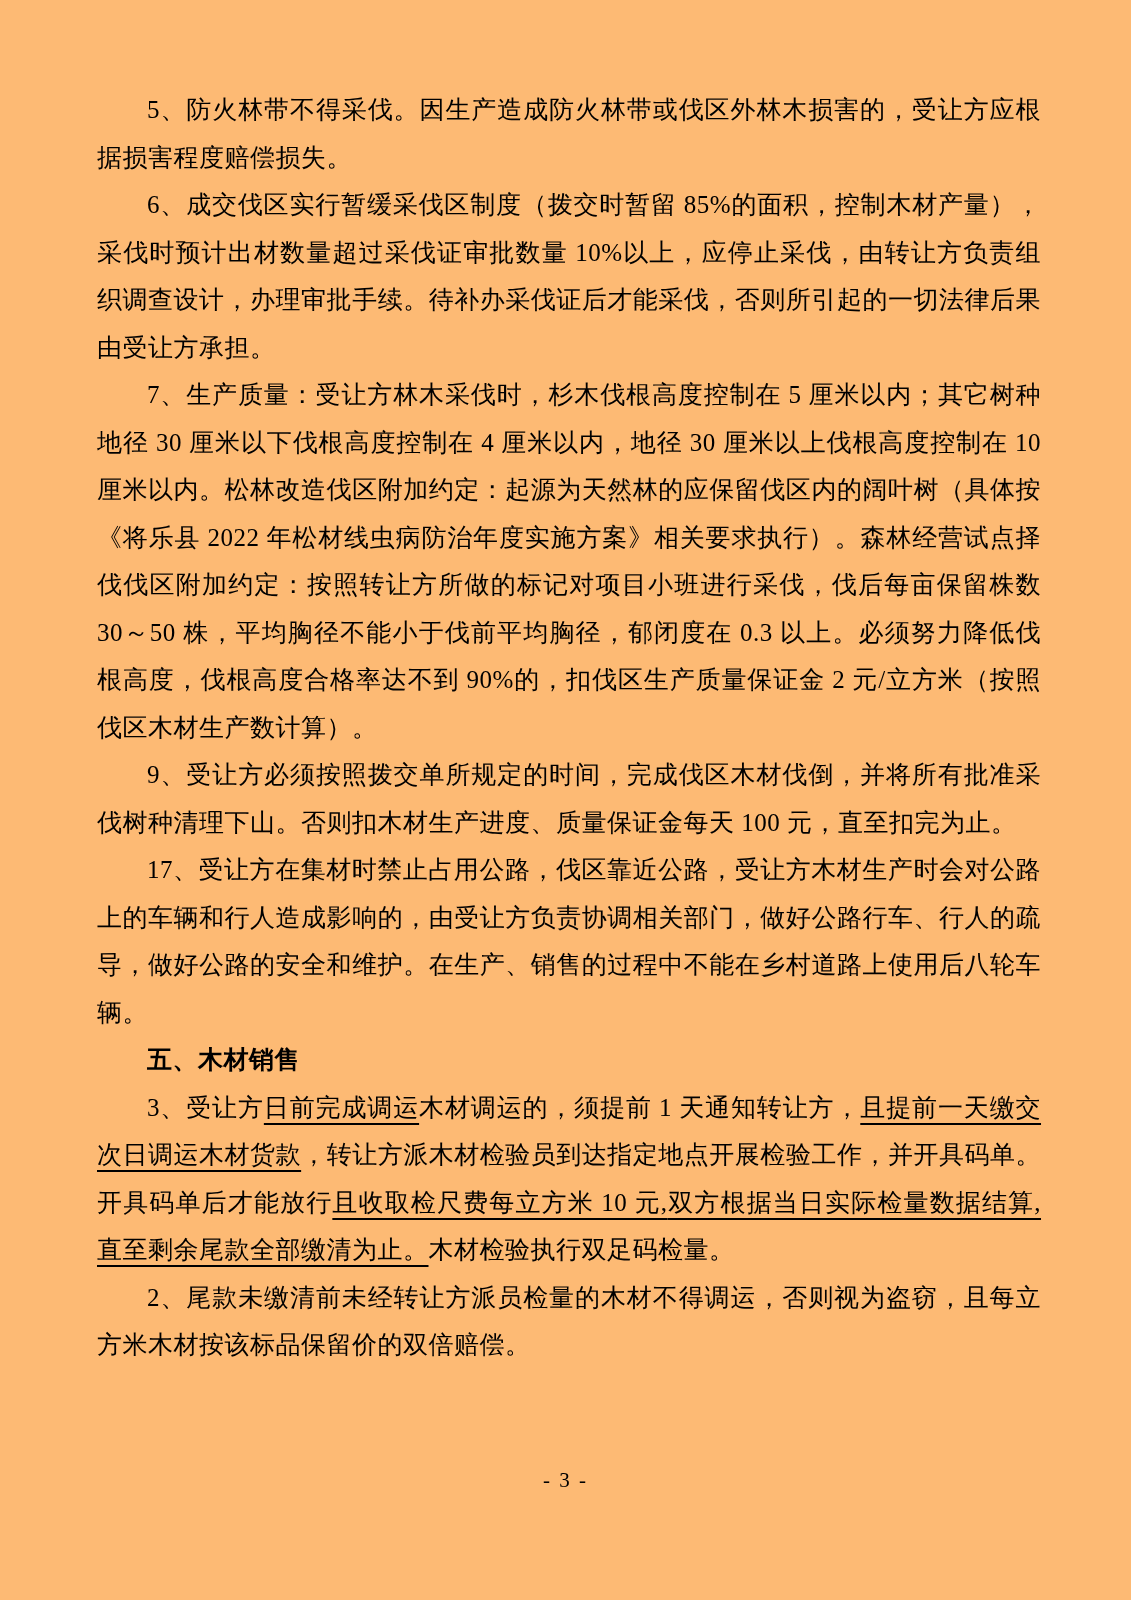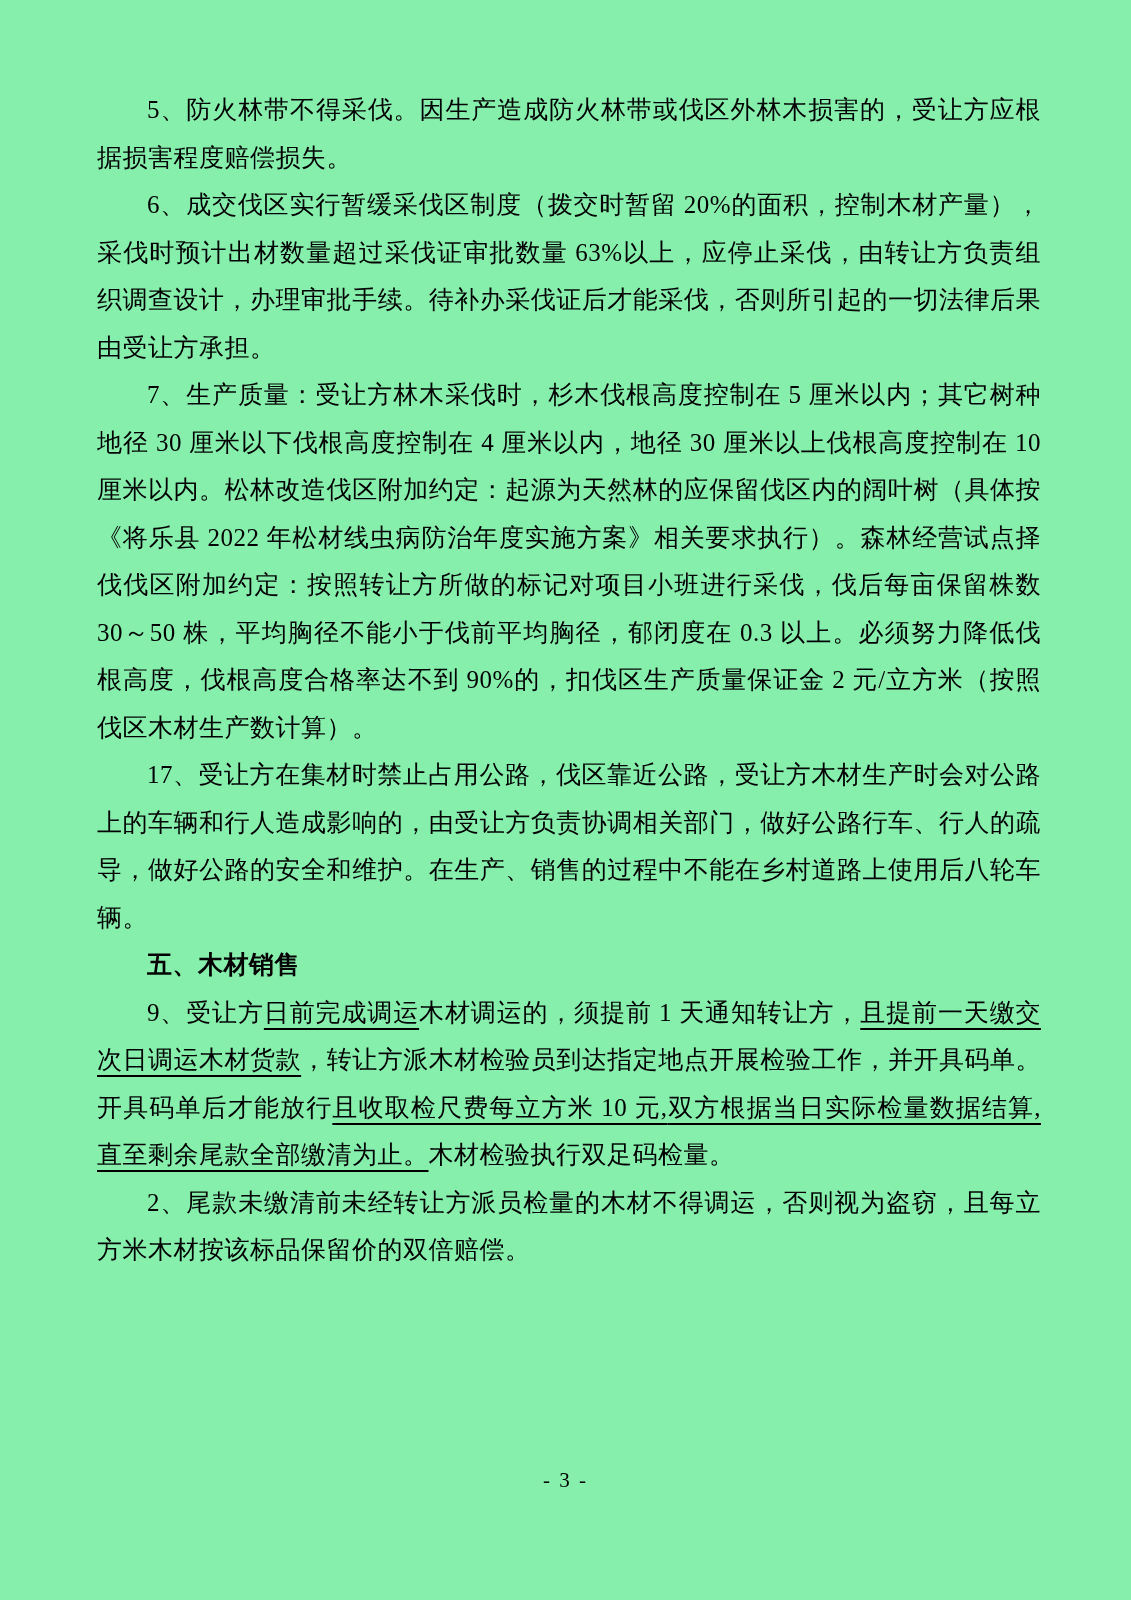--- a/index.html
+++ b/index.html
@@ -11,21 +11,21 @@
     width: 1131px;
     height: 1600px;
     position: relative;
     font-family: "Liberation Serif", "DejaVu Serif", serif;
     color: #000000;
     overflow: hidden;
   }
   .page {
     position: absolute;
     inset: 0;
-    background: #86efac;
+    background: #fdba74;
   }
   .content {
     position: absolute;
     left: 97px;
     top: 86px;
     width: 944px;
     text-align: justify;
   }
   .para {
     margin: 0;
@@ -51,21 +51,22 @@
     font-size: 21px;
     letter-spacing: 2px;
   }
 </style>
 </head>
 <body>
 
 <div class="page">
   <div class="content">
       <p class="para"><span>5、防火林带不得采伐。因生产造成防火林带或伐区外林木损害的，受让方应根据损害程度赔偿损失。</span></p>
-      <p class="para"><span>6、成交伐区实行暂缓采伐区制度（拨交时暂留 20%的面积，控制木材产量），采伐时预计出材数量超过采伐证审批数量 63%以上，应停止采伐，由转让方负责组织调查设计，办理审批手续。待补办采伐证后才能采伐，否则所引起的一切法律后果由受让方承担。</span></p>
+      <p class="para"><span>6、成交伐区实行暂缓采伐区制度（拨交时暂留 85%的面积，控制木材产量），采伐时预计出材数量超过采伐证审批数量 10%以上，应停止采伐，由转让方负责组织调查设计，办理审批手续。待补办采伐证后才能采伐，否则所引起的一切法律后果由受让方承担。</span></p>
       <p class="para"><span>7、生产质量：受让方林木采伐时，杉木伐根高度控制在 5 厘米以内；其它树种地径 30 厘米以下伐根高度控制在 4 厘米以内，地径 30 厘米以上伐根高度控制在 10 厘米以内。松林改造伐区附加约定：起源为天然林的应保留伐区内的阔叶树（具体按《将乐县 2022 年松材线虫病防治年度实施方案》相关要求执行）。森林经营试点择伐伐区附加约定：按照转让方所做的标记对项目小班进行采伐，伐后每亩保留株数 30～50 株，平均胸径不能小于伐前平均胸径，郁闭度在 0.3 以上。必须努力降低伐根高度，伐根高度合格率达不到 90%的，扣伐区生产质量保证金 2 元/立方米（按照伐区木材生产数计算）。</span></p>
+      <p class="para"><span>9、受让方必须按照拨交单所规定的时间，完成伐区木材伐倒，并将所有批准采伐树种清理下山。否则扣木材生产进度、质量保证金每天 100 元，直至扣完为止。</span></p>
       <p class="para"><span>17、受让方在集材时禁止占用公路，伐区靠近公路，受让方木材生产时会对公路上的车辆和行人造成影响的，由受让方负责协调相关部门，做好公路行车、行人的疏导，做好公路的安全和维护。在生产、销售的过程中不能在乡村道路上使用后八轮车辆。</span></p>
       <p class="para bold"><span>五、木材销售</span></p>
-      <p class="para"><span>9、受让方</span><span class="u">日前完成调运</span><span>木材调运的，须提前 1 天通知转让方，</span><span class="u">且提前一天缴交次日调运木材货款</span><span>，转让方派木材检验员到达指定地点开展检验工作，并开具码单。开具码单后才能放行</span><span class="u">且收取检尺费每立方米 10 元,</span><span class="u">双方根据当日实际检量数据结算,直至剩余尾款全部缴清为止。</span><span>木材检验执行双足码检量。</span></p>
+      <p class="para"><span>3、受让方</span><span class="u">日前完成调运</span><span>木材调运的，须提前 1 天通知转让方，</span><span class="u">且提前一天缴交次日调运木材货款</span><span>，转让方派木材检验员到达指定地点开展检验工作，并开具码单。开具码单后才能放行</span><span class="u">且收取检尺费每立方米 10 元,</span><span class="u">双方根据当日实际检量数据结算,直至剩余尾款全部缴清为止。</span><span>木材检验执行双足码检量。</span></p>
       <p class="para"><span>2、尾款未缴清前未经转让方派员检量的木材不得调运，否则视为盗窃，且每立方米木材按该标品保留价的双倍赔偿。</span></p>
     </div>
   <div class="footer">- 3 -</div>
 </div>
 
 </body></html>

